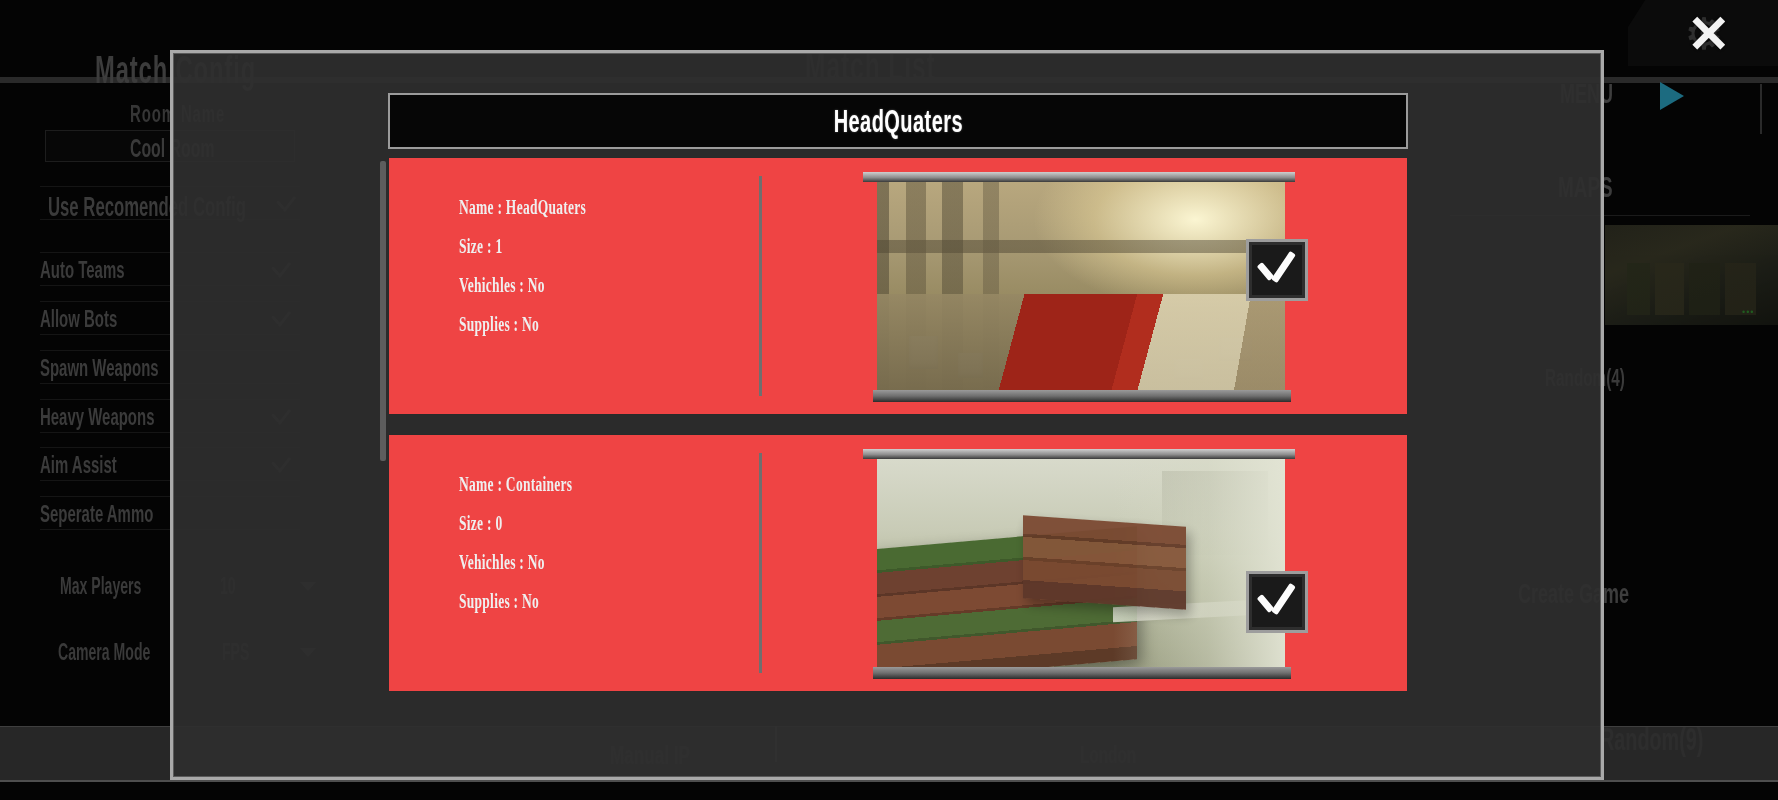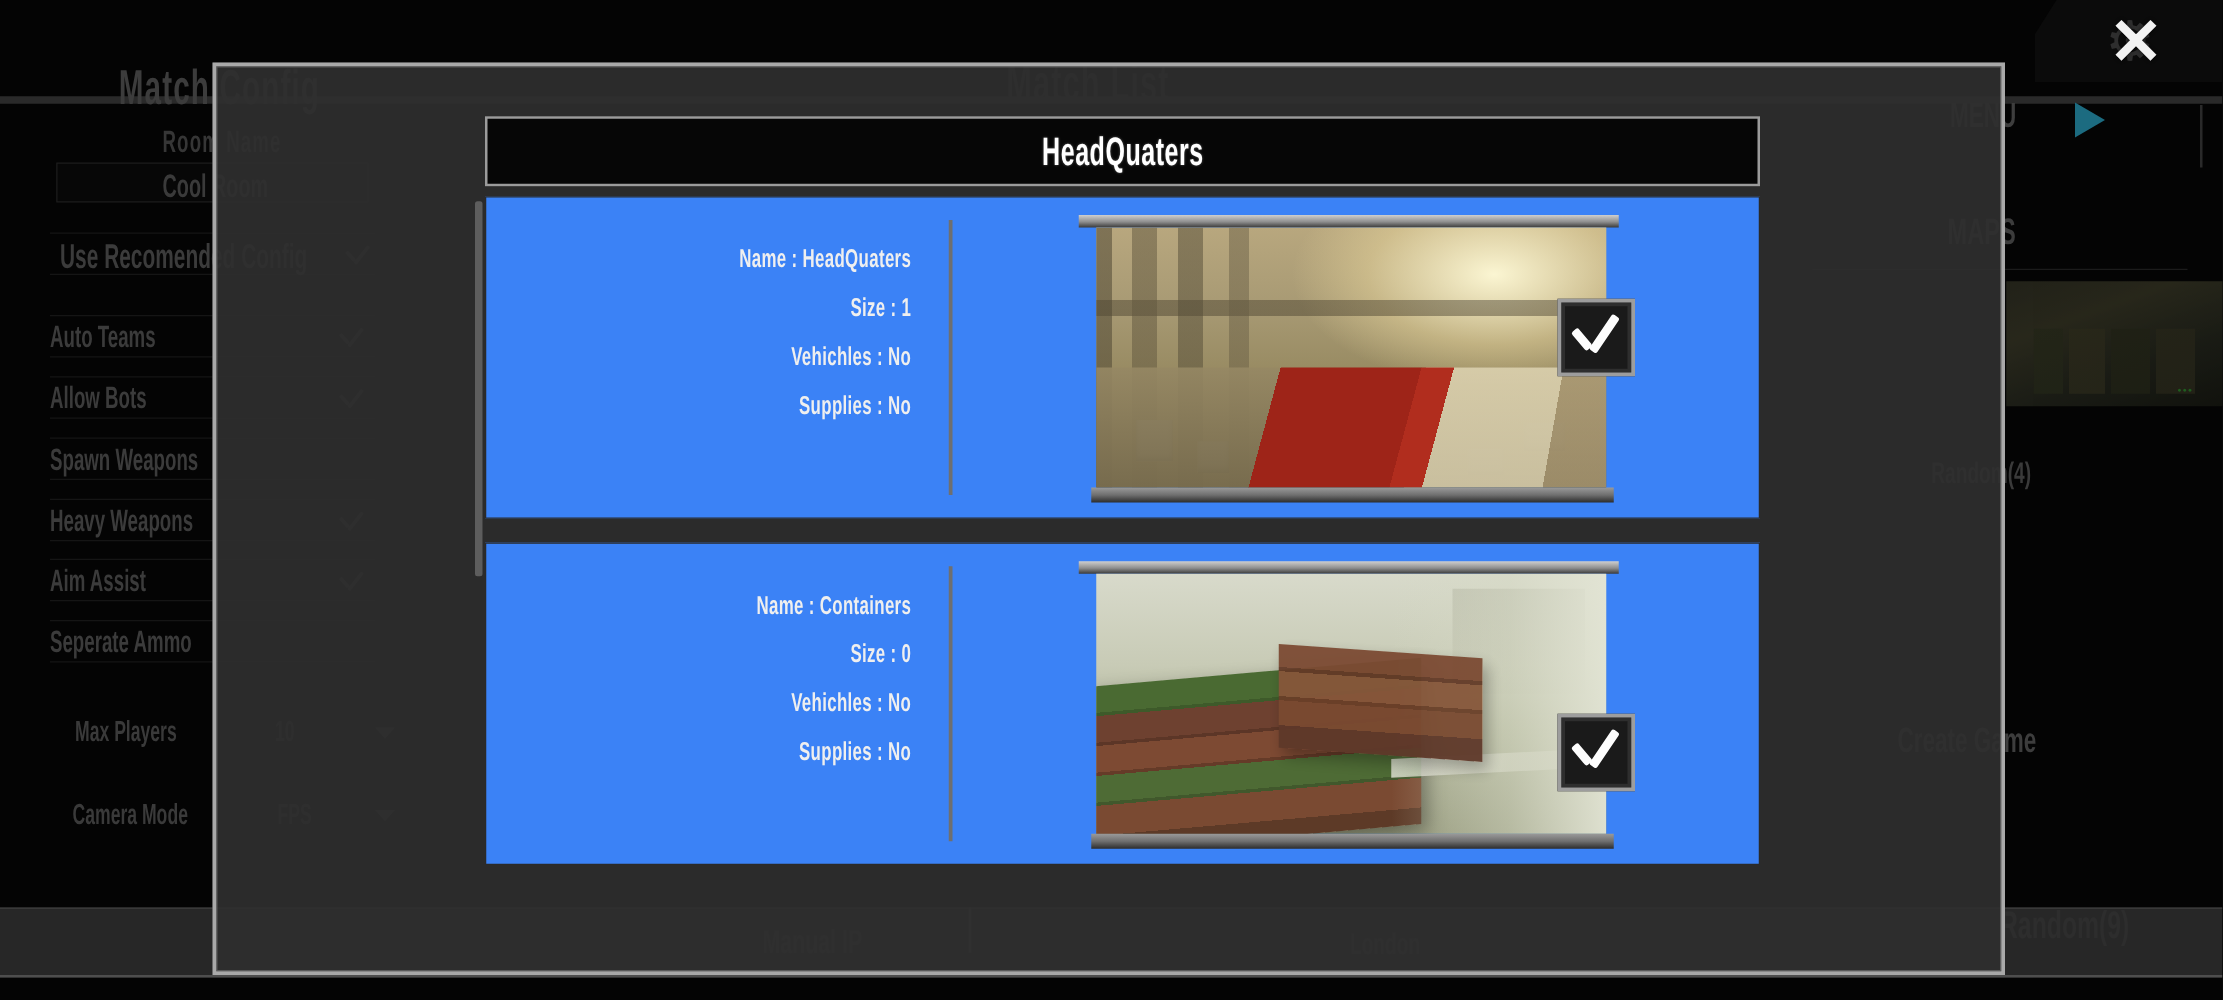--- a/index.html
+++ b/index.html
@@ -141,21 +141,20 @@
   
   #modal-overlay {
     position: absolute; left: 170px; top: 50px; width: 1434px; height: 730px;
     border: 3px solid #a9a9a9;
     background: rgba(46,46,46,0.93);
     box-shadow: 0 0 0 1px #5a5a5a inset;
   }
   #modal-scroll {
     position: absolute; inset: 0;
     overflow: hidden;
-    text-align: right;
   }
   
   #modal-scrollbar {
     position: absolute; left: 207px; top: 108px; width: 6px; height: 300px;
     background: #5d5d5d; border-radius: 2px;
   }
 
   .card {
     position: absolute; left: 215px; width: 1020px;
   }
@@ -164,25 +163,26 @@
     border: 2px solid #9b9b9b;
     display: flex; align-items: center; justify-content: center;
   }
   .card-header-title {
     color: #ffffff; font-size: 23px; font-weight: bold; letter-spacing: .5px;
     transform: scaleY(1.38) scaleX(0.87);
     text-shadow: 0 0 2px rgba(255,255,255,.35);
   }
   .card-body {
     margin-top: 8px;
-    background: #3b82f6;
+    background: #ef4444;
     border: 1px solid #2a2a2a;
     display: flex;
     padding: 12px 0 12px 0;
     position: relative;
+    font-family: Liberation Serif, serif;
   }
   .card-info {
     width: 370px; padding: 26px 0 10px 70px; flex: 0 0 370px;
   }
   .info-line {
     color: #efefef; font-size: 15px; font-weight: bold; margin-bottom: 22px;
     transform: scaleY(1.38) scaleX(0.9); transform-origin: left top;
     white-space: nowrap;
     letter-spacing: .3px;
   }

